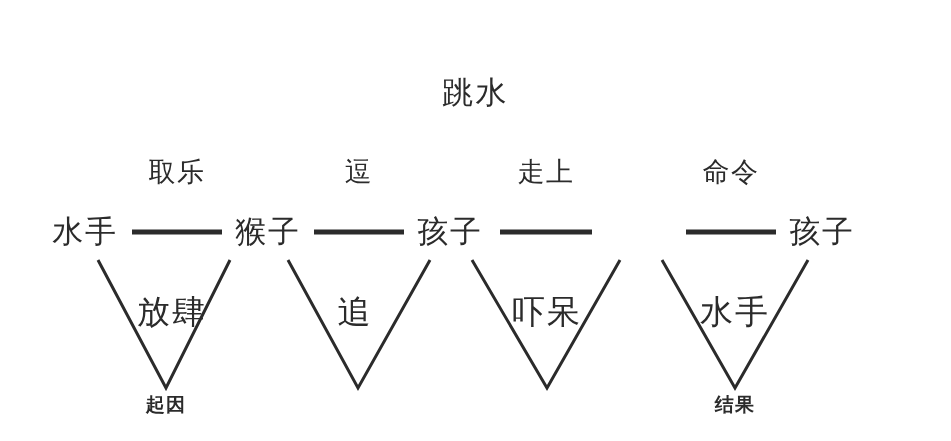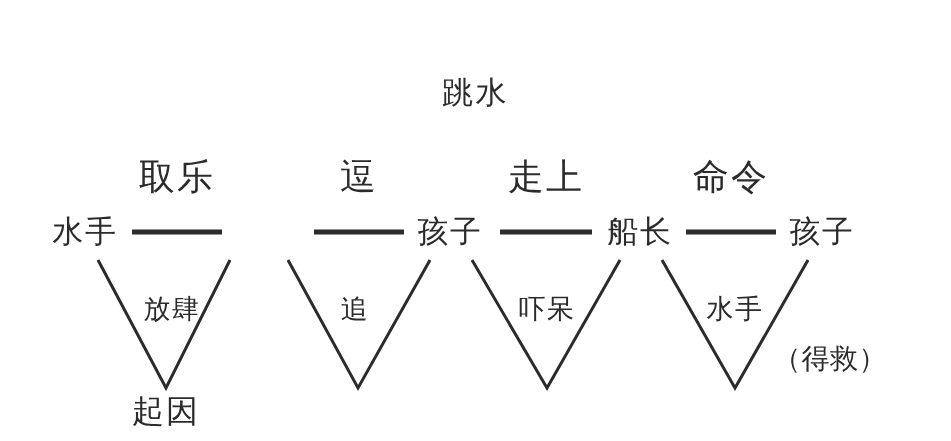--- a/index.html
+++ b/index.html
@@ -54,39 +54,40 @@
   
   .chain-node {
     font-size: 31px;
     top: 184px;
     transform: translateX(-50%);
     text-align: center;
   }
 
   
   .edge-label {
-    font-size: 36px;
+    font-size: 27px;
     top: 127px;
     transform: translateX(-50%);
     text-align: left;
   }
 
   
   .wedge-label {
-    font-size: 27px;
+    font-size: 33px;
     transform: translateX(-50%);
     text-align: center;
   }
 
   
   .stage-label {
-    font-size: 32px;
+    font-size: 19px;
     top: 363px;
     transform: translateX(-50%);
     text-align: center;
+    font-weight: bold;
   }
 
   
   .note-label {
     font-size: 28px;
     top: 313px;
     transform: translateX(-50%);
     text-align: center;
     letter-spacing: 0.02em;
   }
@@ -103,31 +104,31 @@
       <line x1="686" y1="200" x2="776" y2="200" stroke="#2b2b2b" stroke-width="5" stroke-linecap="butt"></line>
       <polyline points="98,228 166,356 230,228" fill="none" stroke="#2b2b2b" stroke-width="3" stroke-linejoin="miter" stroke-linecap="butt"></polyline>
       <polyline points="288,228 358,356 430,228" fill="none" stroke="#2b2b2b" stroke-width="3" stroke-linejoin="miter" stroke-linecap="butt"></polyline>
       <polyline points="472,228 547,356 620,228" fill="none" stroke="#2b2b2b" stroke-width="3" stroke-linejoin="miter" stroke-linecap="butt"></polyline>
       <polyline points="662,228 735,356 808,228" fill="none" stroke="#2b2b2b" stroke-width="3" stroke-linejoin="miter" stroke-linecap="butt"></polyline>
     </svg>
 
   <div class="lbl title-text">跳水</div>
 
   <div class="lbl chain-node" style="left:85px">水手</div>
+  <div class="lbl chain-node" style="left:268px">猴子</div>
   <div class="lbl chain-node" style="left:450px">孩子</div>
-  <div class="lbl chain-node" style="left:640px">船长</div>
   <div class="lbl chain-node" style="left:822px">孩子</div>
 
   <div class="lbl edge-label" style="left:177px">取乐</div>
   <div class="lbl edge-label" style="left:359px">逗</div>
   <div class="lbl edge-label" style="left:546px">走上</div>
   <div class="lbl edge-label" style="left:731px">命令</div>
 
   <div class="lbl wedge-label" style="left:172px; top:264px">放肆</div>
   <div class="lbl wedge-label" style="left:355px; top:264px">追</div>
   <div class="lbl wedge-label" style="left:547px; top:264px">吓呆</div>
   <div class="lbl wedge-label" style="left:735px; top:264px">水手</div>
 
   <div class="lbl stage-label" style="left:166px">起因</div>
+  <div class="lbl stage-label" style="left:735px">结果</div>
 
-  <div class="lbl note-label" style="left:830px">（得救）</div>
 
 </div>
 
 </body></html>

